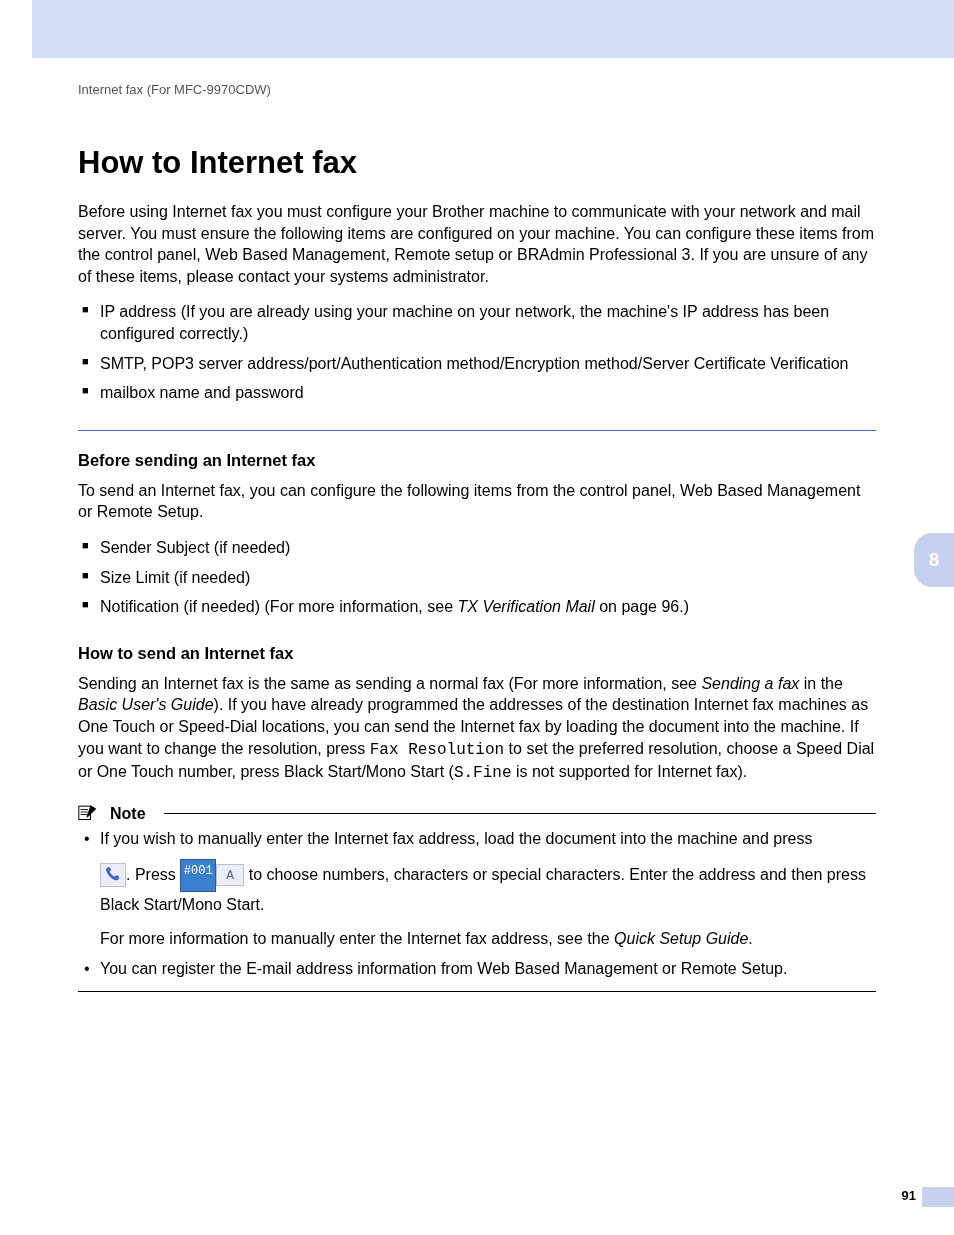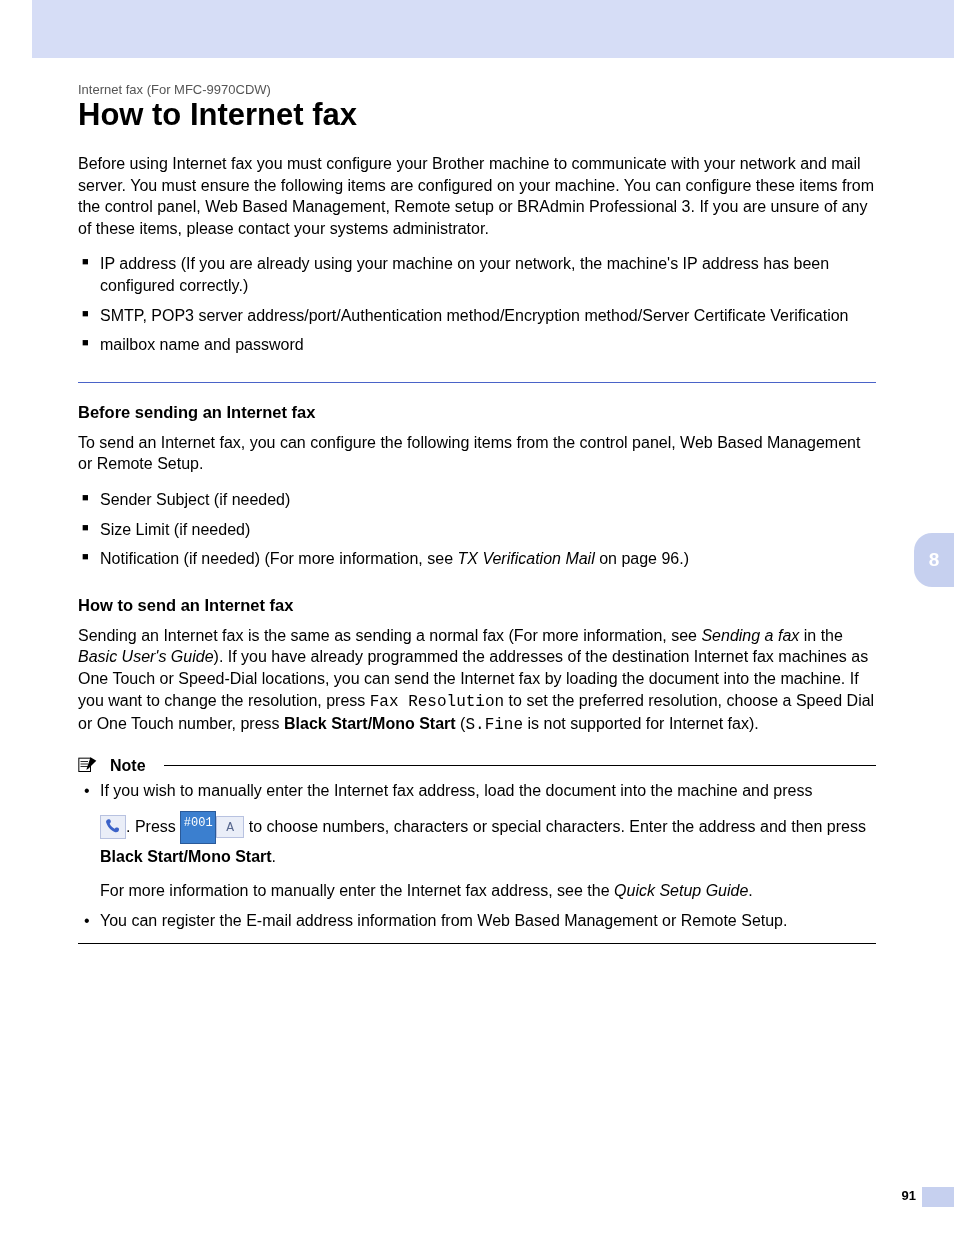--- a/index.html
+++ b/index.html
@@ -1,20 +1,20 @@
 <!DOCTYPE html>
 <html><head>
 <meta charset="utf-8">
 <style>
   * { box-sizing: border-box; margin: 0; padding: 0; }
   html, body { width: 954px; height: 1235px; font-family: Arial, Helvetica, sans-serif; color: #000; background: #fff; }
   .top-band { position: absolute; top: 0; left: 0; width: 954px; height: 58px; background: #d6ddf6; }
   .top-band-inner { position: absolute; top: 0; left: 0; width: 32px; height: 58px; background: #fff; }
   .page { position: absolute; top: 0; left: 0; width: 954px; height: 1235px; padding: 82px 78px 0 78px; }
-  .breadcrumb { font-size: 13px; color: #555; }
+  .breadcrumb { font-size: 13px; color: #555; margin-bottom: 48px; }
   h1 { font-size: 31px; font-weight: bold; margin-bottom: 20px; }
   .para { font-size: 16px; line-height: 1.35; margin-bottom: 14px; }
   ul.blocklist { list-style: none; padding-left: 0; margin-bottom: 26px; }
   ul.blocklist li { font-size: 16px; line-height: 1.35; padding-left: 22px; position: relative; margin-bottom: 8px; }
   ul.blocklist li::before { content: "■"; position: absolute; left: 4px; top: 1px; font-size: 11px; }
   h2 { font-size: 21px; font-weight: bold; margin-top: 18px; margin-bottom: 6px; }
   .h2-rule { border-bottom: 1.5px solid #4a63c8; margin-bottom: 20px; }
   h3 { font-size: 16.5px; font-weight: bold; margin-top: 12px; margin-bottom: 10px; }
   .mono { font-family: "Courier New", monospace; }
   .note-head { display: flex; align-items: center; gap: 12px; margin-top: 18px; margin-bottom: 2px; }
@@ -26,21 +26,21 @@
   ul.dotlist > li::before { content: "•"; position: absolute; left: 6px; top: 0; font-size: 16px; }
   .note-bottom-rule { border-top: 1px solid #000; margin-top: 10px; }
   .phone-icon { display: inline-block; width: 26px; height: 24px; background: #eaeef8; border: 1px solid #b8c2e0; vertical-align: middle; position: relative; }
   .phone-icon svg { position: absolute; top: 1px; left: 2px; width: 20px; height: 20px; }
   .key-001 { display: inline-block; width: 36px; height: 33px; background: #3b7fcf; color: #fff; font-family: "Courier New", monospace; font-size: 12px; text-align: center; line-height: 22px; vertical-align: middle; border: 1px solid #2a5a99; }
   .key-A { display: inline-block; width: 28px; height: 22px; background: #eaeef8; color: #5a6a90; font-family: "Courier New", monospace; font-size: 13px; text-align: center; line-height: 22px; vertical-align: middle; border: 1px solid #b8c2e0; }
   .side-tab { position: absolute; right: 0; top: 533px; width: 40px; height: 54px; background: #c6d0ef; border-radius: 18px 0 0 18px; display: flex; align-items: center; justify-content: center; color: #fff; font-weight: bold; font-size: 19px; }
   .page-number { position: absolute; right: 38px; bottom: 32px; font-size: 13px; font-weight: bold; }
   .page-number-band { position: absolute; right: 0; bottom: 28px; width: 32px; height: 20px; background: #c6d0ef; }
   em.it { font-style: italic; }
-  b { font-weight: bold; }
+  b { font-weight: normal; }
 </style>
 </head>
 <body>
 
 <div class="top-band">
     <div class="top-band-inner"></div>
   </div>
 
 <div class="side-tab">
     <span>8</span>

